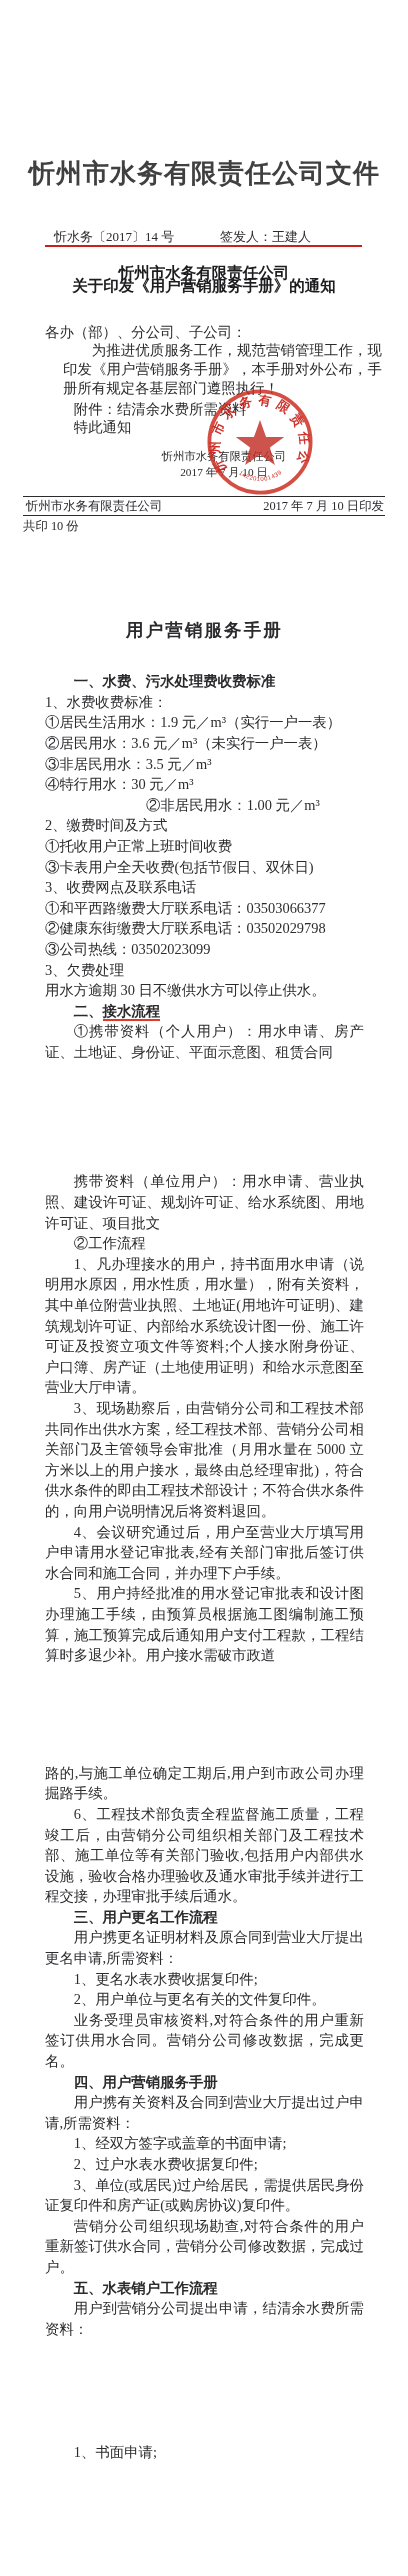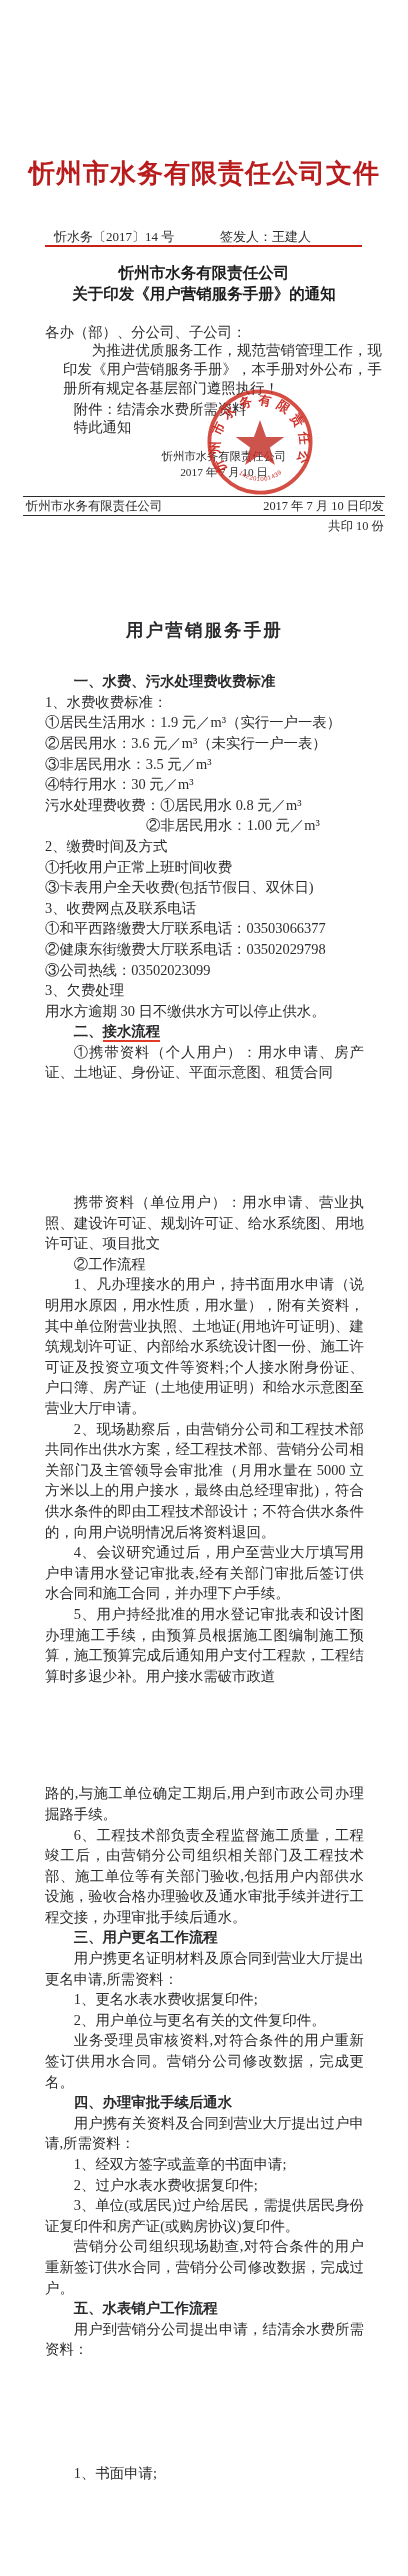--- a/index.html
+++ b/index.html
@@ -4,39 +4,39 @@
 <style>
   html,body{margin:0;padding:0;background:#ffffff;}
   body{width:409px;height:4044px;position:relative;
        font-family:"Liberation Serif","DejaVu Serif",serif;
        color:#2b2b2e;}
   #sheet{position:absolute;left:0;top:0;width:409px;height:4044px;background:#ffffff;overflow:hidden;}
 
   
   #page1{position:absolute;left:0;top:0;width:409px;height:567px;}
   .red-head{position:absolute;left:15.5px;top:156px;width:378px;text-align:center;
-            font-size:26px;font-weight:bold;color:#b91c1c;letter-spacing:1px;
+            font-size:26px;font-weight:bold;color:#404040;letter-spacing:1px;
             font-family:"Liberation Serif","DejaVu Serif",serif;white-space:nowrap;}
   .docno-row{position:absolute;left:54px;top:228px;width:257px;display:flex;
              justify-content:space-between;font-size:13px;}
   .red-rule{position:absolute;left:45px;top:245px;width:317px;height:2.1px;background:#c9211a;}
   .doc-title{position:absolute;left:45px;width:318px;text-align:center;
              font-size:15.5px;font-weight:bold;color:#1d1d1f;white-space:nowrap;}
   .salutation{position:absolute;left:45px;top:323px;font-size:14.4px;}
   .notice-body{position:absolute;left:63px;top:341px;width:319px;font-size:14.4px;
                line-height:19px;text-indent:2em;text-align:justify;}
   .attachment{position:absolute;left:45px;top:400px;font-size:14.4px;text-indent:2em;}
   .notice-end{position:absolute;left:45px;top:418px;font-size:14.4px;text-indent:2em;}
   .sign-org{position:absolute;left:144px;top:449px;width:160px;text-align:center;font-size:11.3px;}
   .sign-date{position:absolute;left:144px;top:465px;width:160px;text-align:center;font-size:11.3px;}
   .seal{position:absolute;left:205px;top:387px;width:110px;height:110px;opacity:.92;}
   .foot-rule{position:absolute;left:23px;width:362px;height:1px;background:#2b2b2e;}
   .foot-row{position:absolute;left:26px;top:498px;width:358px;display:flex;
             justify-content:space-between;font-size:12.4px;}
-  .copies{position:absolute;left:23px;top:518px;width:361px;text-align:right;font-size:12.4px;}
+  .copies{position:absolute;left:23px;top:518px;width:361px;text-align:left;font-size:12.4px;}
 
   
   #manual{position:absolute;left:45px;top:613px;width:319px;}
   .m-title{text-align:center;font-size:17.5px;font-weight:bold;margin:5.2px 0 29px 0;
            font-family:"Liberation Sans","DejaVu Sans",sans-serif;letter-spacing:2.1px;}
   .blk{font-size:14.4px;line-height:20.6px;text-align:justify;}
   .blk.h1,.blk.h2{font-weight:bold;font-family:"Liberation Sans","DejaVu Sans",sans-serif;
                   text-indent:2em;text-align:left;}
   .blk.p{text-indent:2em;}
   .blk.li{text-indent:0;}
@@ -53,21 +53,21 @@
     <div class="red-head">忻州市水务有限责任公司文件</div>
 
     <div class="docno-row">
       <span>忻水务〔2017〕14 号</span>
       <span>签发人：王建人</span>
     </div>
 
     <div class="red-rule"></div>
 
     <div class="doc-title" style="top:263px;">忻州市水务有限责任公司</div>
-    <div class="doc-title" style="top:284px;">关于印发《用户营销服务手册》的通知</div>
+    <div class="doc-title" style="top:276px;">关于印发《用户营销服务手册》的通知</div>
 
     <div class="salutation">各办（部）、分公司、子公司：</div>
     <div class="notice-body">为推进优质服务工作，规范营销管理工作，现印发《用户营销服务手册》，本手册对外公布，手册所有规定各基层部门遵照执行！</div>
     <div class="attachment">附件：结清余水费所需资料</div>
     <div class="notice-end">特此通知</div>
 
     <div class="sign-org">忻州市水务有限责任公司</div>
     <div class="sign-date">2017 年 7 月 10 日</div>
 
     <svg class="seal" viewBox="0 0 200 200">
@@ -94,49 +94,48 @@
 
   <div id="manual">
     <div class="m-title">用户营销服务手册</div>
     <div id="manual-blocks">
         <div class="blk h1">一、水费、污水处理费收费标准</div>
         <div class="blk li">1、水费收费标准：</div>
         <div class="blk li">①居民生活用水：1.9 元／m³（实行一户一表）</div>
         <div class="blk li">②居民用水：3.6 元／m³（未实行一户一表）</div>
         <div class="blk li">③非居民用水：3.5 元／m³</div>
         <div class="blk li">④特行用水：30 元／m³</div>
-        <div class="blk li">污水处理费收费：①居民用水 0.8 元／m³</div>
         <div class="blk lic">②非居民用水：1.00 元／m³</div>
         <div class="blk li">2、缴费时间及方式</div>
         <div class="blk li">①托收用户正常上班时间收费</div>
         <div class="blk li">③卡表用户全天收费(包括节假日、双休日)</div>
         <div class="blk li">3、收费网点及联系电话</div>
         <div class="blk li">①和平西路缴费大厅联系电话：03503066377</div>
         <div class="blk li">②健康东街缴费大厅联系电话：03502029798</div>
         <div class="blk li">③公司热线：03502023099</div>
         <div class="blk li">3、欠费处理</div>
         <div class="blk li">用水方逾期 30 日不缴供水方可以停止供水。</div>
         <div class="blk h1"><span>二、</span><span class="redline">接水流程</span></div>
         <div class="blk p">①携带资料（个人用户）：用水申请、房产证、土地证、身份证、平面示意图、租赁合同</div>
         <div class="gapblk" style="height: 109px;"></div>
         <div class="blk p">携带资料（单位用户）：用水申请、营业执照、建设许可证、规划许可证、给水系统图、用地许可证、项目批文</div>
         <div class="blk p">②工作流程</div>
         <div class="blk p">1、凡办理接水的用户，持书面用水申请（说明用水原因，用水性质，用水量），附有关资料，其中单位附营业执照、土地证(用地许可证明)、建筑规划许可证、内部给水系统设计图一份、施工许可证及投资立项文件等资料;个人接水附身份证、户口簿、房产证（土地使用证明）和给水示意图至营业大厅申请。</div>
-        <div class="blk p">2、现场勘察后，由营销分公司和工程技术部共同作出供水方案，经工程技术部、营销分公司相关部门及主管领导会审批准（月用水量在 5000 立方米以上的用户接水，最终由总经理审批)，符合供水条件的即由工程技术部设计；不符合供水条件的，向用户说明情况后将资料退回。</div>
+        <div class="blk p">3、现场勘察后，由营销分公司和工程技术部共同作出供水方案，经工程技术部、营销分公司相关部门及主管领导会审批准（月用水量在 5000 立方米以上的用户接水，最终由总经理审批)，符合供水条件的即由工程技术部设计；不符合供水条件的，向用户说明情况后将资料退回。</div>
         <div class="blk p">4、会议研究通过后，用户至营业大厅填写用户申请用水登记审批表,经有关部门审批后签订供水合同和施工合同，并办理下户手续。</div>
         <div class="blk p">5、用户持经批准的用水登记审批表和设计图办理施工手续，由预算员根据施工图编制施工预算，施工预算完成后通知用户支付工程款，工程结算时多退少补。用户接水需破市政道</div>
         <div class="gapblk" style="height: 97px;"></div>
         <div class="blk li">路的,与施工单位确定工期后,用户到市政公司办理掘路手续。</div>
         <div class="blk p">6、工程技术部负责全程监督施工质量，工程竣工后，由营销分公司组织相关部门及工程技术部、施工单位等有关部门验收,包括用户内部供水设施，验收合格办理验收及通水审批手续并进行工程交接，办理审批手续后通水。</div>
         <div class="blk h1">三、用户更名工作流程</div>
         <div class="blk p">用户携更名证明材料及原合同到营业大厅提出更名申请,所需资料：</div>
         <div class="blk p">1、更名水表水费收据复印件;</div>
         <div class="blk p">2、用户单位与更名有关的文件复印件。</div>
         <div class="blk p">业务受理员审核资料,对符合条件的用户重新签订供用水合同。营销分公司修改数据，完成更名。</div>
-        <div class="blk h1">四、办理审批手续后通水</div>
+        <div class="blk h1">四、用户营销服务手册</div>
         <div class="blk p">用户携有关资料及合同到营业大厅提出过户申请,所需资料：</div>
         <div class="blk p">1、经双方签字或盖章的书面申请;</div>
         <div class="blk p">2、过户水表水费收据复印件;</div>
         <div class="blk p">3、单位(或居民)过户给居民，需提供居民身份证复印件和房产证(或购房协议)复印件。</div>
         <div class="blk p">营销分公司组织现场勘查,对符合条件的用户重新签订供水合同，营销分公司修改数据，完成过户。</div>
         <div class="blk h1">五、水表销户工作流程</div>
         <div class="blk p">用户到营销分公司提出申请，结清余水费所需资料：</div>
         <div class="gapblk" style="height: 103px;"></div>
         <div class="blk p">1、书面申请;</div>
       </div>

